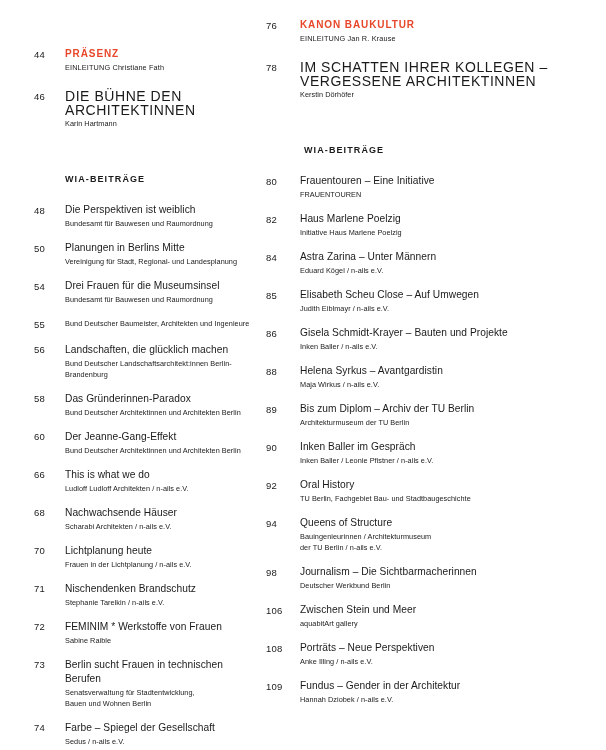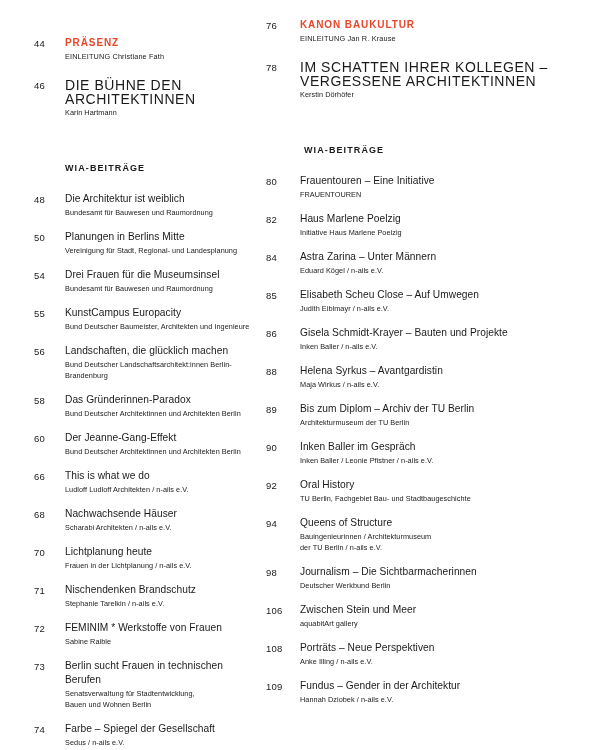--- a/index.html
+++ b/index.html
@@ -31,21 +31,21 @@
     width: 606px;
     height: 750px;
     display: flex;
   }
 
   .column {
     position: relative;
     height: 750px;
   }
 
-  .column.left  { width: 256px; padding-left: 34px; padding-top: 36px; }
+  .column.left  { width: 256px; padding-left: 34px; padding-top: 47px; }
   .column.right { width: 350px; padding-left: 6px;  padding-top: 18px; }
 
   
 
   .entry {
     position: relative;
     display: flex;
     align-items: flex-start;
     margin-bottom: 12px;
   }
@@ -140,42 +140,41 @@
             </div>
           </div>
         </div>
       <div class="spacer-before-section"></div>
       <div class="section-label">WIA-BEITRÄGE</div>
       <div class="spacer-after-section"></div>
       <div>
           <div class="entry">
             <div class="pagenum">48</div>
             <div class="body">
-              <div class="title" style="white-space: pre-line;">Die Architektur ist weiblich</div>
+              <div class="title" style="white-space: pre-line;">Die Perspektiven ist weiblich</div>
               <div class="subtitle" style="white-space: pre-line;">Bundesamt für Bauwesen und Raumordnung</div>
             </div>
           </div>
           <div class="entry">
             <div class="pagenum">50</div>
             <div class="body">
               <div class="title" style="white-space: pre-line;">Planungen in Berlins Mitte</div>
               <div class="subtitle" style="white-space: pre-line;">Vereinigung für Stadt, Regional- und Landesplanung</div>
             </div>
           </div>
           <div class="entry">
             <div class="pagenum">54</div>
             <div class="body">
               <div class="title" style="white-space: pre-line;">Drei Frauen für die Museumsinsel</div>
               <div class="subtitle" style="white-space: pre-line;">Bundesamt für Bauwesen und Raumordnung</div>
             </div>
           </div>
           <div class="entry">
             <div class="pagenum">55</div>
             <div class="body">
-              <div class="title" style="white-space: pre-line;">KunstCampus Europacity</div>
               <div class="subtitle" style="white-space: pre-line;">Bund Deutscher Baumeister, Architekten und Ingenieure</div>
             </div>
           </div>
           <div class="entry">
             <div class="pagenum">56</div>
             <div class="body">
               <div class="title" style="white-space: pre-line;">Landschaften, die glücklich machen</div>
               <div class="subtitle" style="white-space: pre-line;">Bund Deutscher Landschaftsarchitekt:innen Berlin-Brandenburg</div>
             </div>
           </div>

